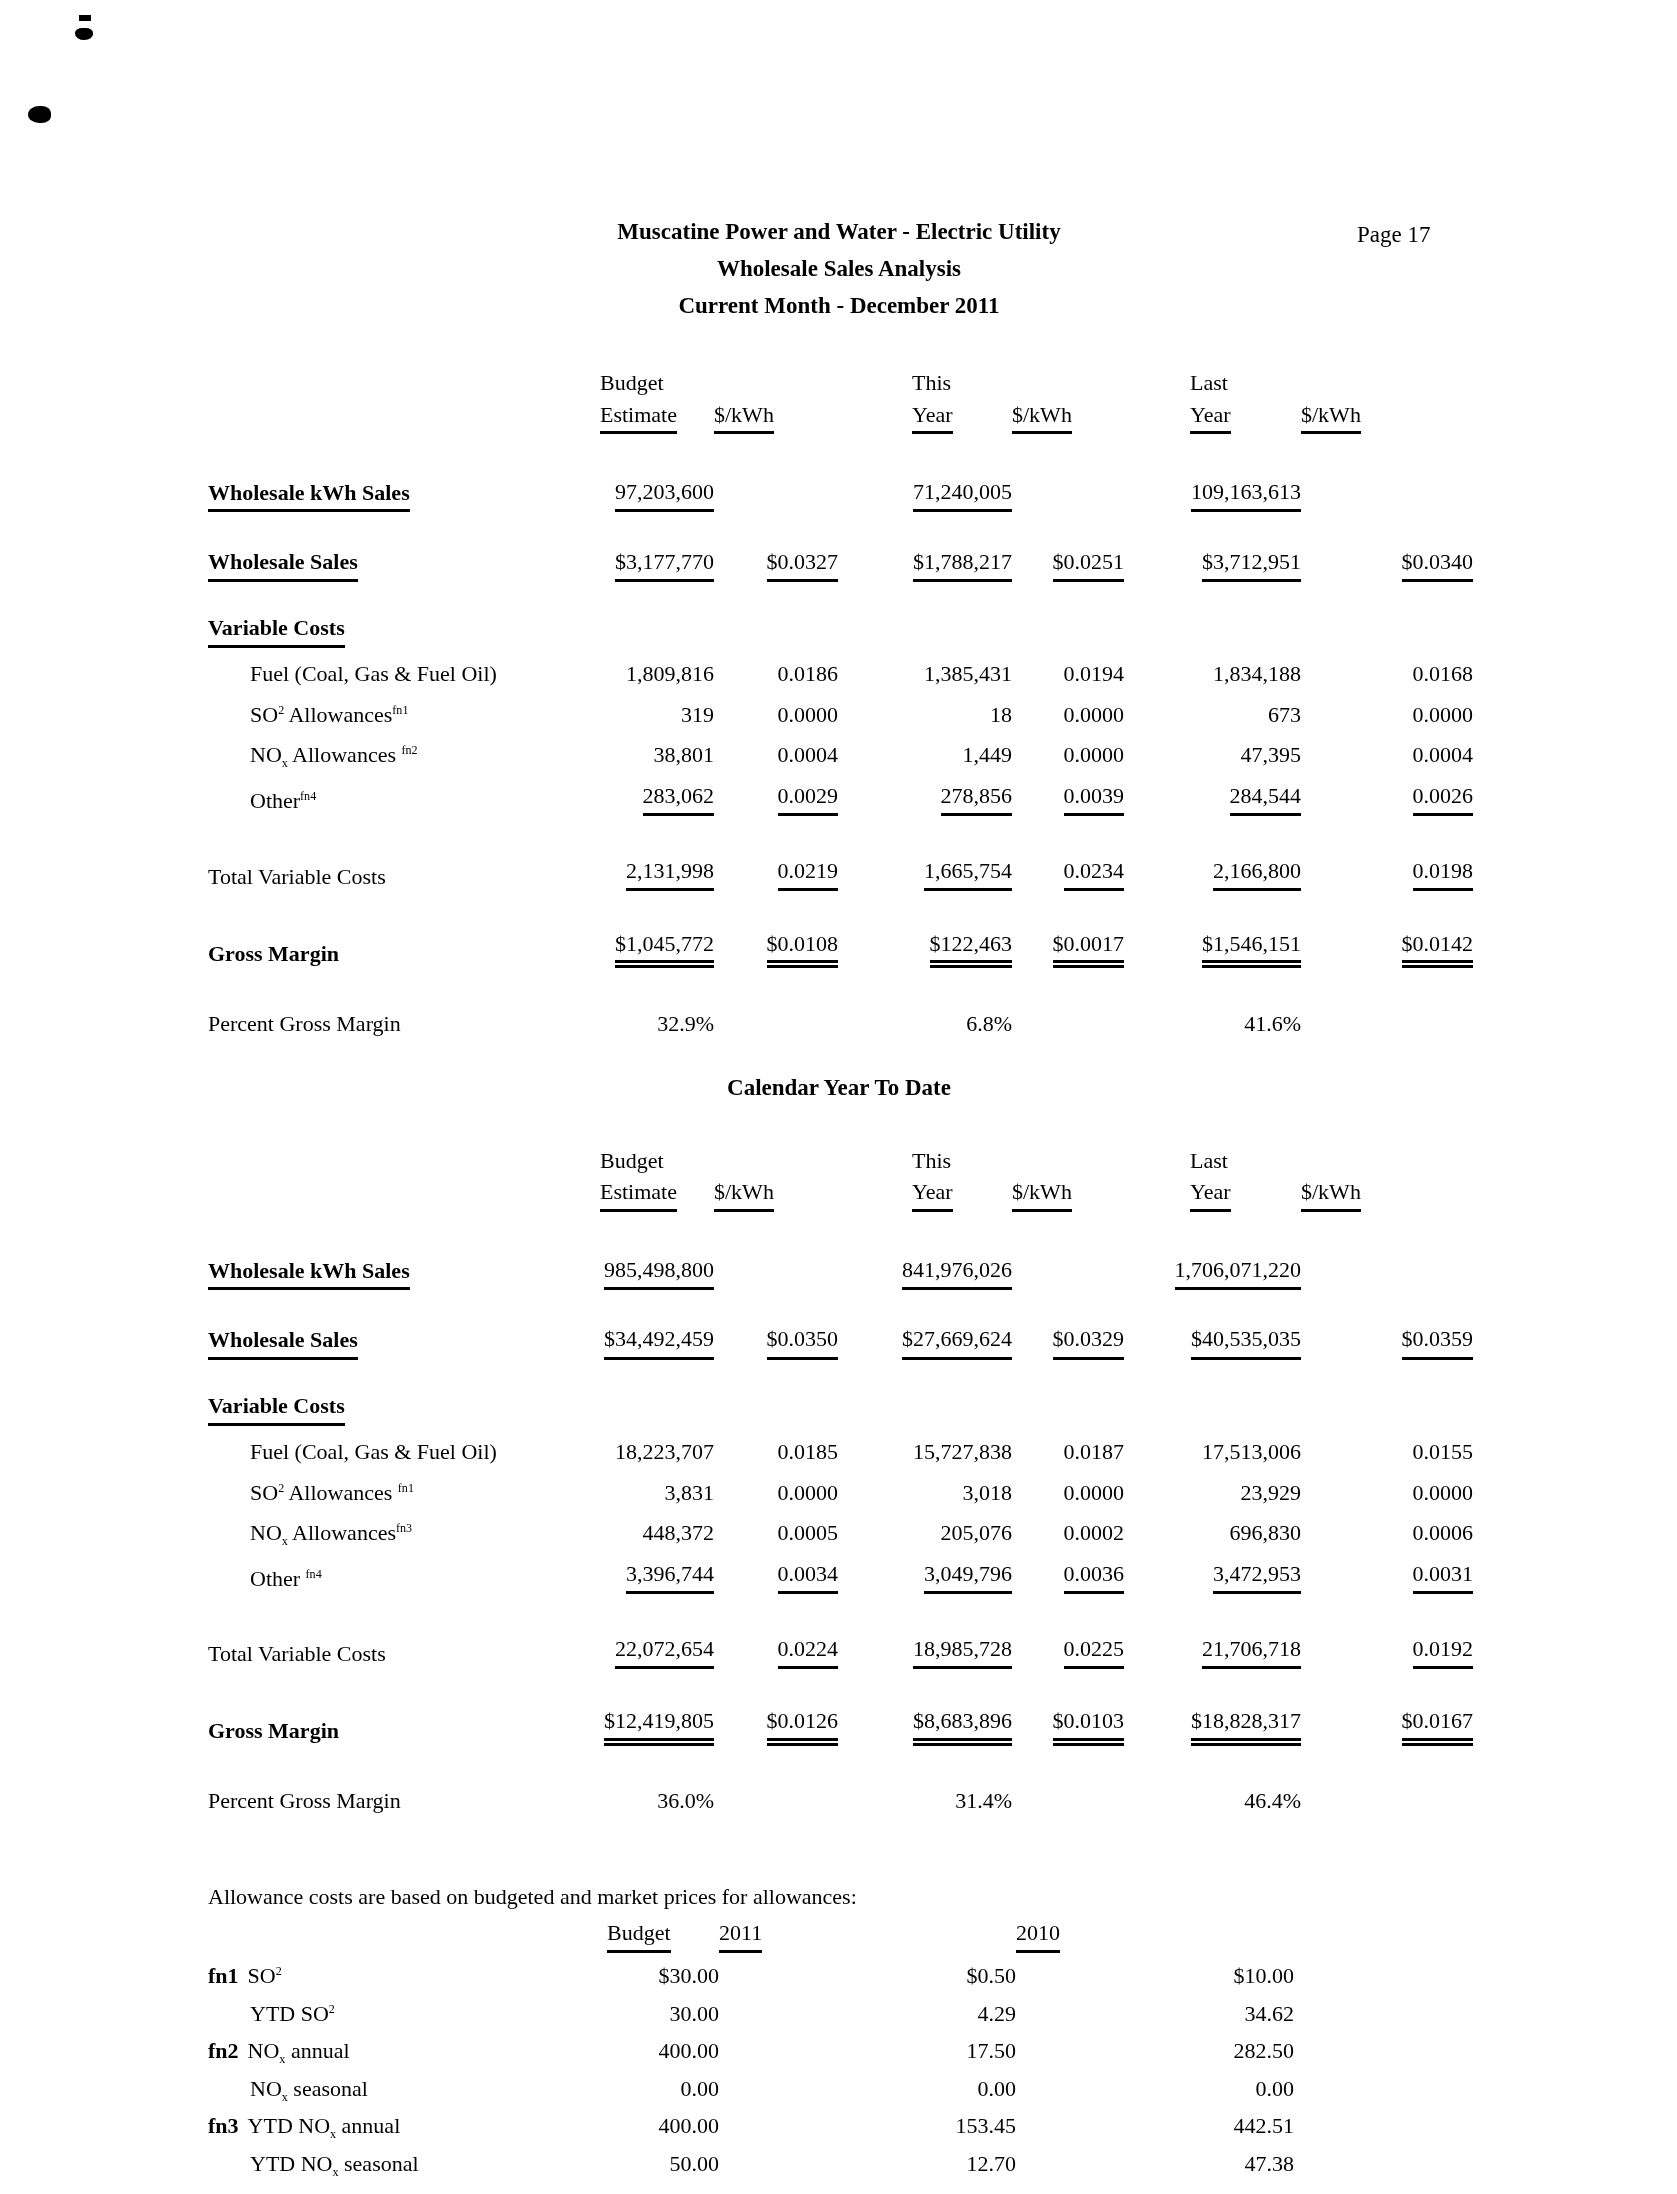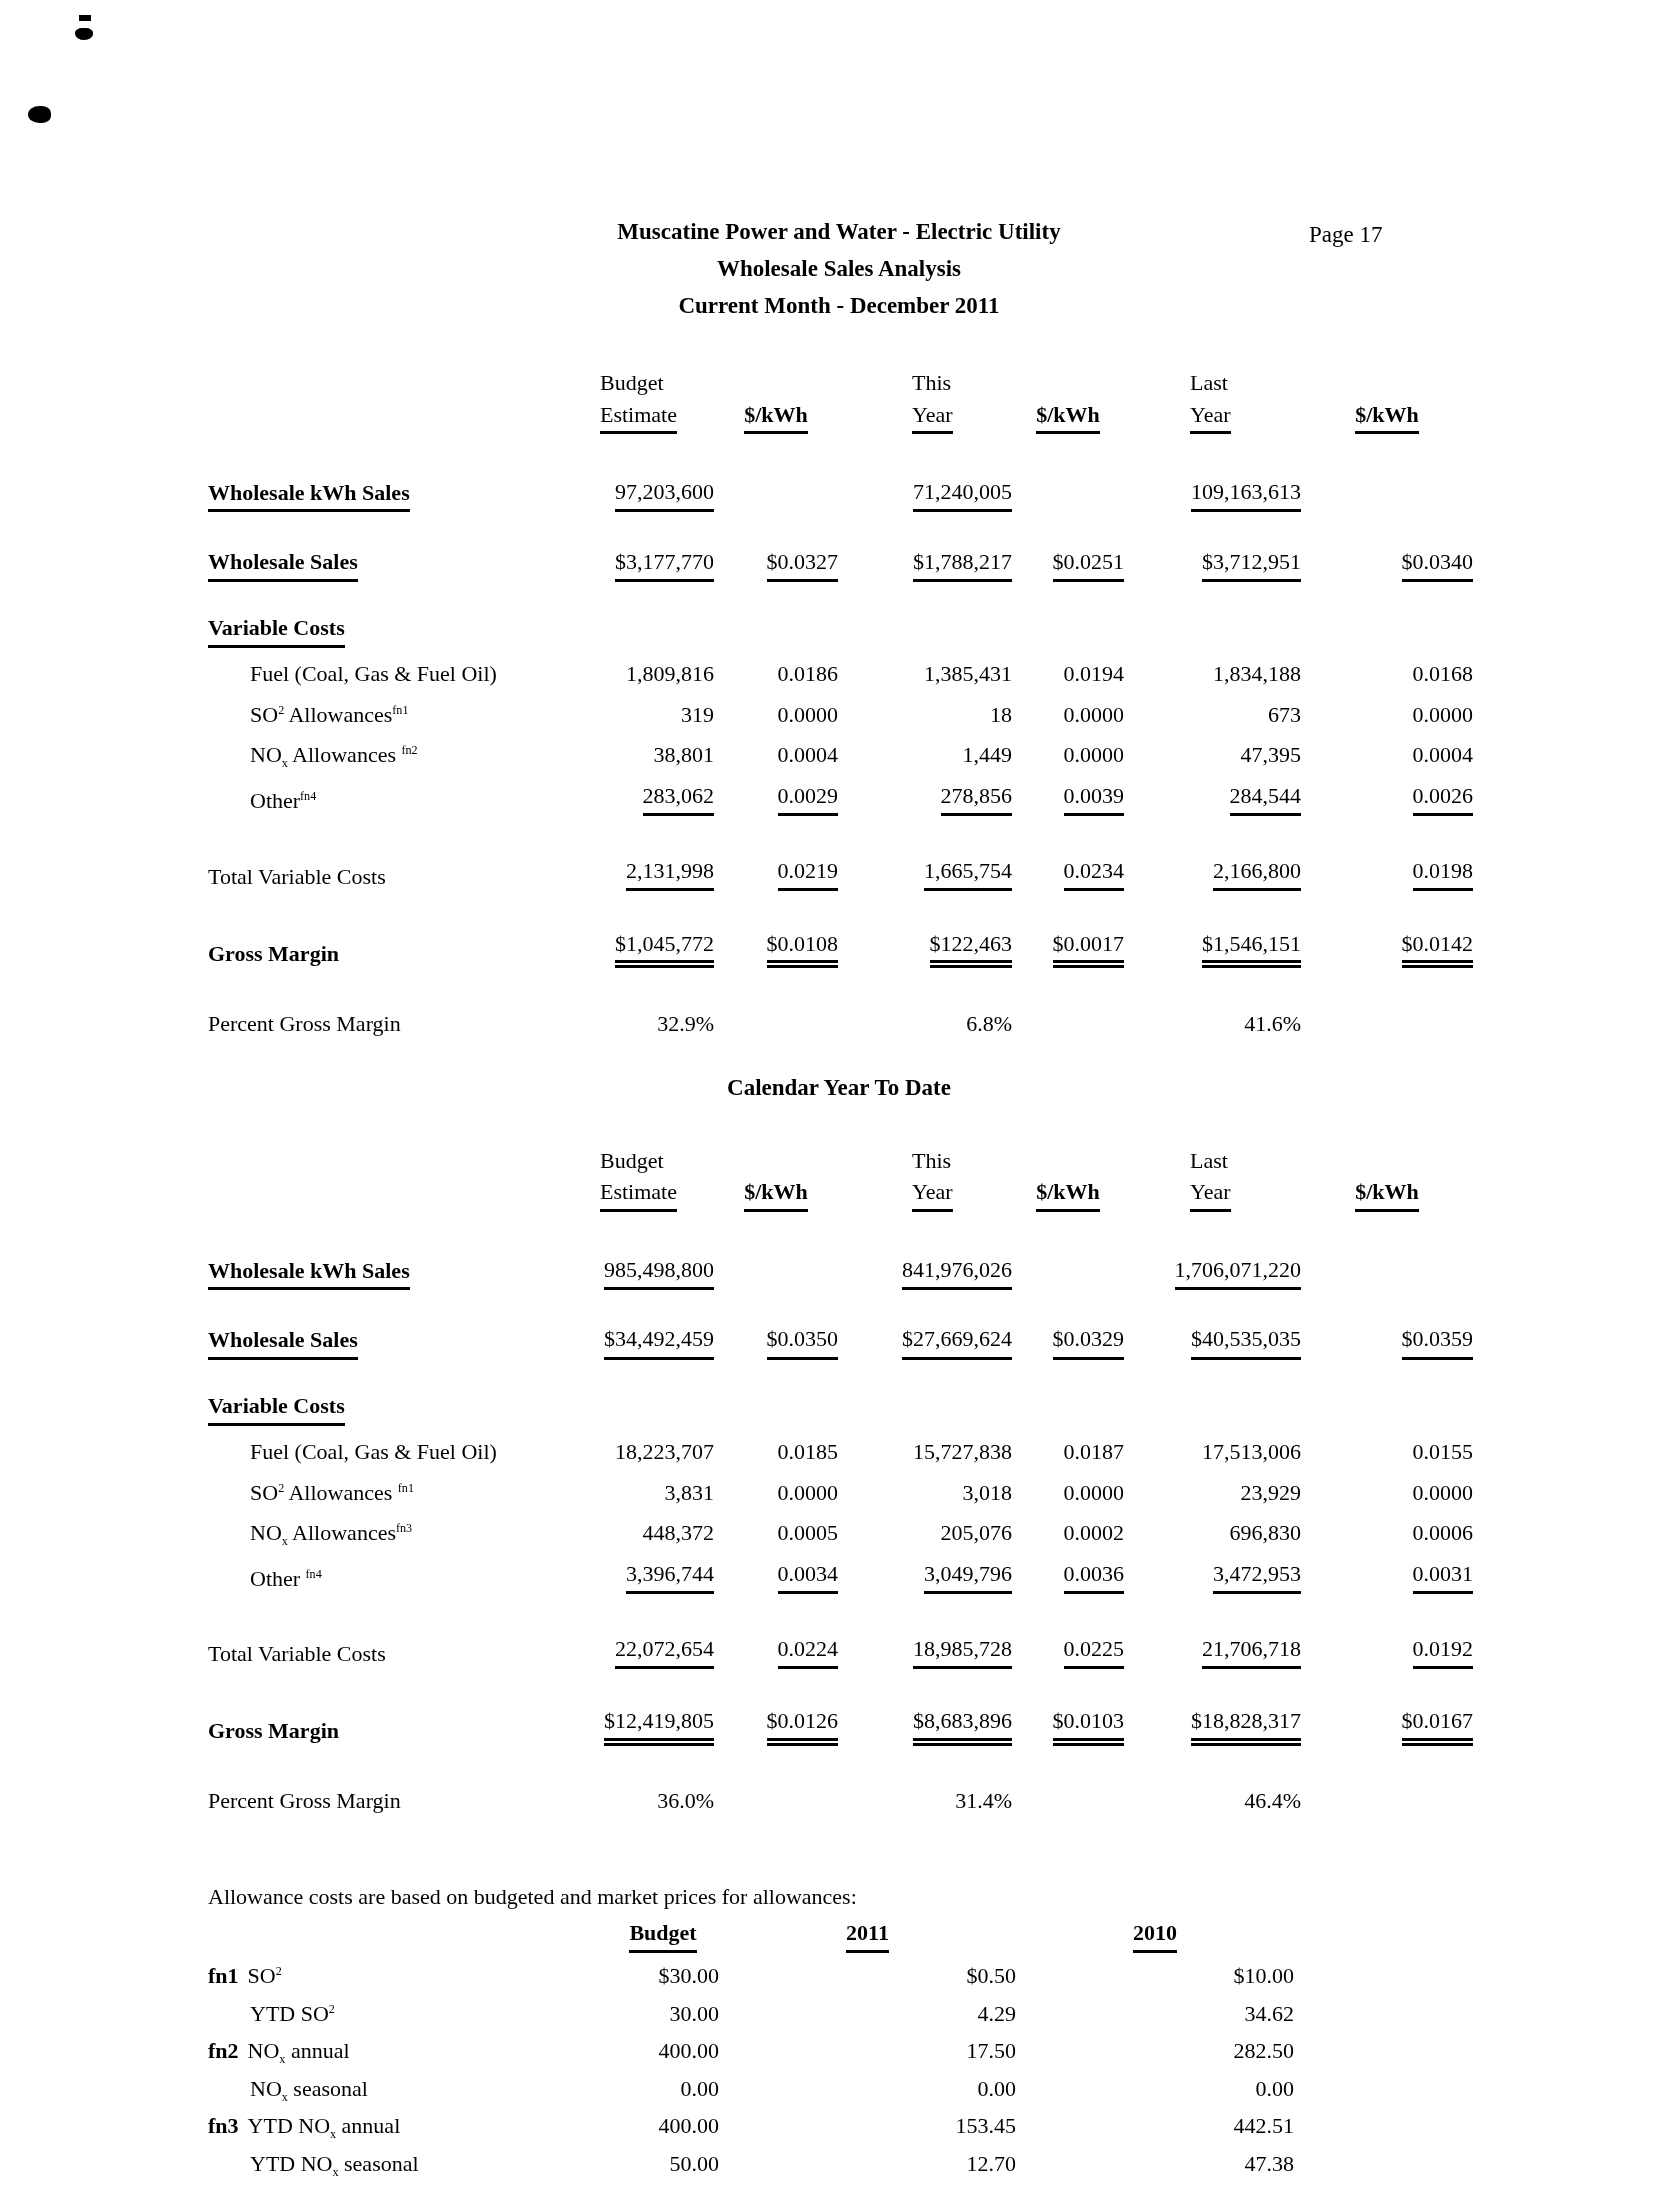--- a/index.html
+++ b/index.html
@@ -14,38 +14,38 @@
     overflow:hidden;
     box-sizing:border-box;
     padding-top:217px;
   }
   
   .art1{position:absolute;left:75px;top:15px;}
   .art1 .dash{width:12px;height:5.5px;background:#000;margin-left:4px;}
   .art1 .blob{width:18px;height:12px;background:#000;margin-top:7px;border-radius:45% 45% 55% 60%;}
   .art2{position:absolute;left:28px;top:106px;width:23px;height:17px;background:#000;border-radius:55% 45% 45% 55%;}
 
-  .pageno{position:absolute;top:220px;left:1309px;font-size:23px;}
+  .pageno{position:absolute;top:220px;left:1357px;font-size:23px;}
 
   .titleblock{text-align:center;font-weight:700;font-size:23px;}
   .titleblock div{margin-bottom:7px;}
 
   table{border-collapse:collapse;table-layout:fixed;}
   td,th{padding:6.4px 0;vertical-align:bottom;overflow:visible;white-space:nowrap;}
   .maintbl{margin-left:208px;width:1264px;margin-top:42px;}
   .maintbl col.lc{width:392px;}
   .maintbl col.c1{width:114px;}
   .maintbl col.c2{width:124px;}
   .maintbl col.c3{width:174px;}
   .maintbl col.c4{width:112px;}
   .maintbl col.c5{width:177px;}
   .maintbl col.c6{width:172px;}
 
   th{font-weight:400;text-align:left;padding-bottom:2px;}
-  th.thr{text-align:center;font-weight:bold;}
+  th.thr{text-align:left;}
   th.pl3{padding-left:74px;}
   th.pl5{padding-left:66px;}
   thead tr.hline2 th{padding-top:1px;padding-bottom:15px;margin-top:47px;}
   .hu{display:inline-block;border-bottom:3px solid #000;padding-bottom:2px;}
 
   .num{text-align:right;}
   .lbl{display:inline-block;}
   .b{font-weight:700;}
   .ind{padding-left:42px;}
   .lu{border-bottom:3.5px solid #000;padding-bottom:2px;font-weight:700;}

